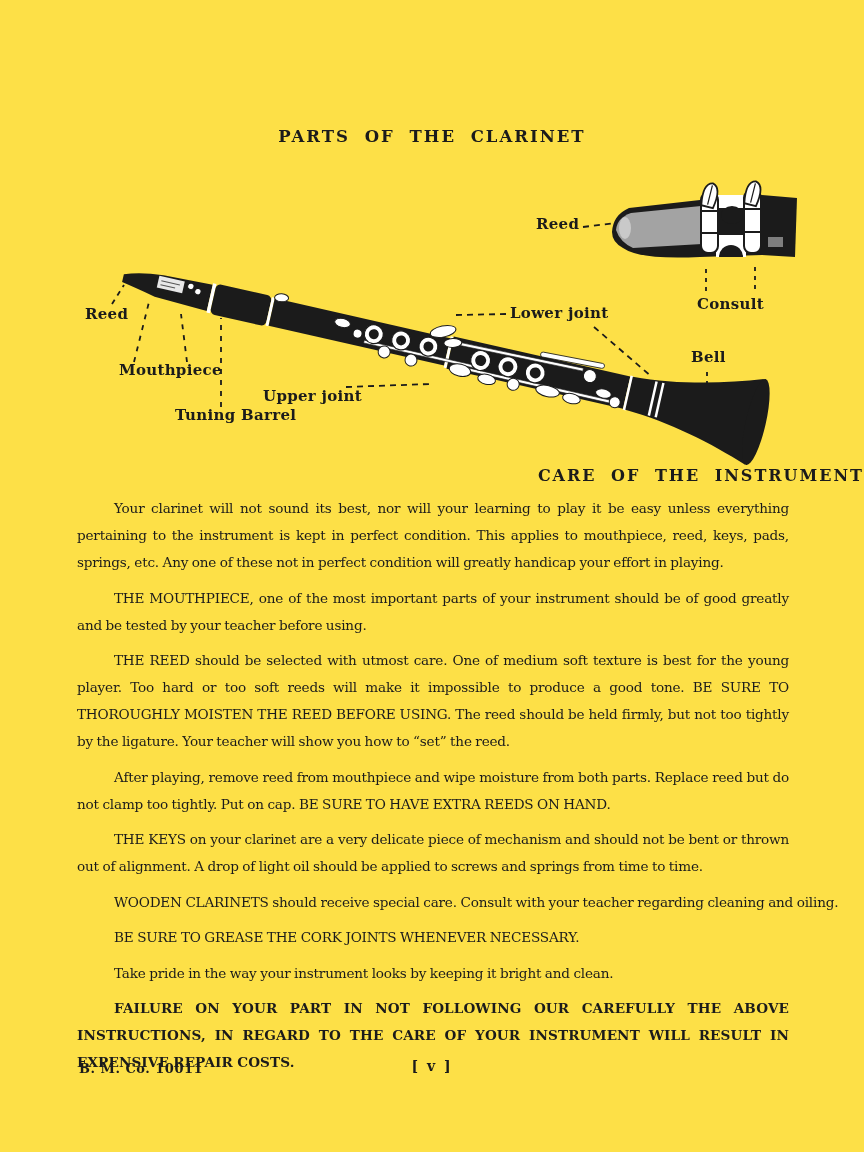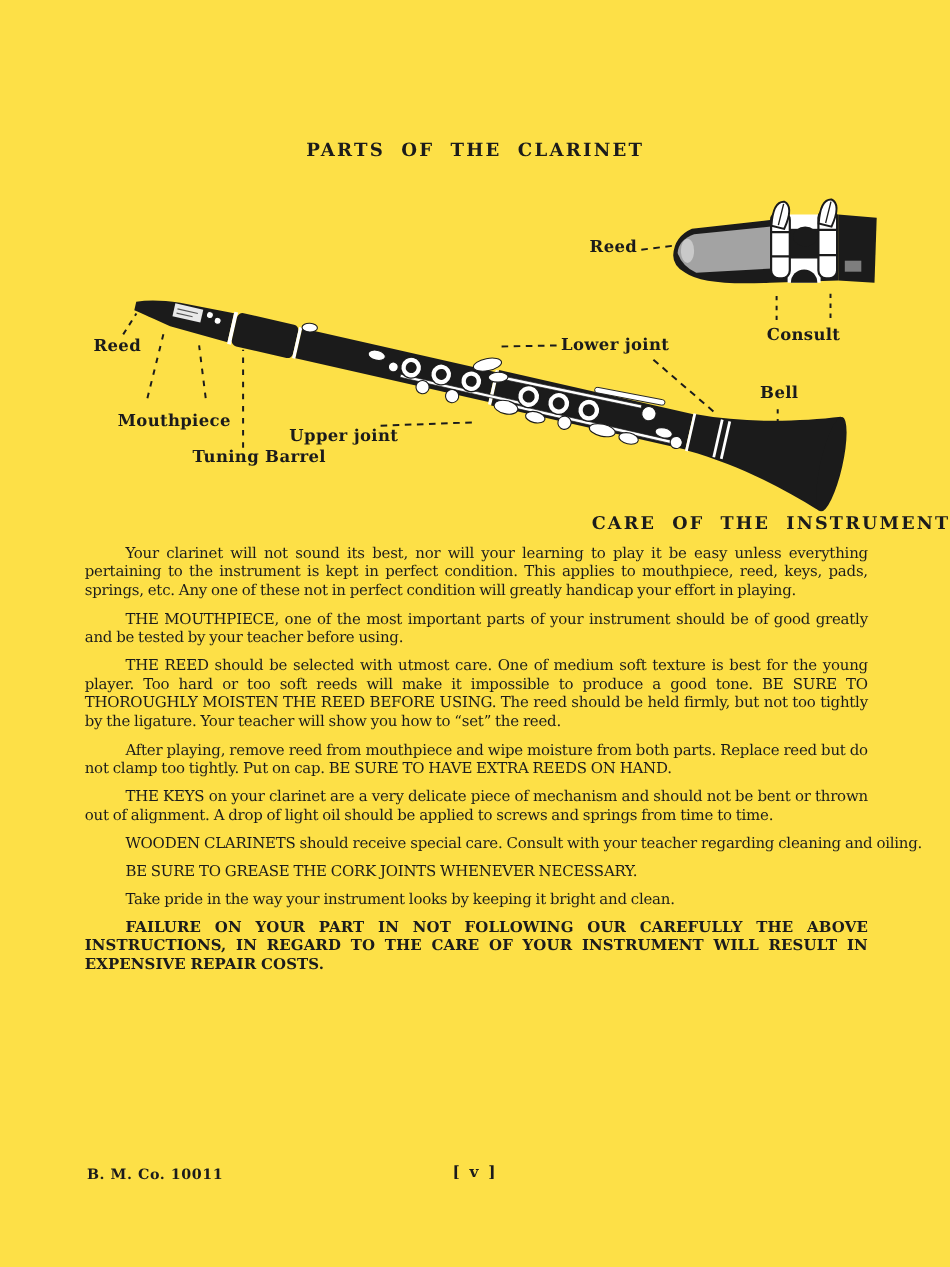--- a/index.html
+++ b/index.html
@@ -14,32 +14,32 @@
   }
   .diagram{position:absolute;top:175px;left:0;width:864px;height:290px;}
   .diagram svg{position:absolute;top:0;left:0;}
   .dlabel{
     position:absolute;font-size:15px;font-weight:bold;white-space:nowrap;
     letter-spacing:0.3px;
   }
   .lbl-reed-closeup{left:536px;top:40px;}
   .lbl-ligature{left:697px;top:120px;}
   .lbl-reed{left:85px;top:130px;}
-  .lbl-mouthpiece{left:107px;top:186px;margin-top:12px;}
+  .lbl-mouthpiece{left:119px;top:186px;}
   .lbl-tuning-barrel{left:175px;top:231px;}
   .lbl-upper-joint{left:263px;top:201px;margin-top:11px;}
   .lbl-lower-joint{left:510px;top:129px;}
   .lbl-bell{left:691px;top:173px;}
   .care-title{
     position:absolute;top:466px;left:0;width:864px;text-align:right;
     font-size:16px;font-weight:bold;letter-spacing:2px;word-spacing:7px;
   }
   .body-text{
     position:absolute;top:495px;left:77px;width:712px;
-    font-size:13.6px;line-height:17px;text-align:justify;
+    font-size:13.6px;line-height:27px;text-align:justify;
     letter-spacing:-0.2px;word-spacing:-0.5px;
   }
   .body-text p{margin:0 0 8.5px 0;text-indent:37px;}
   .body-text p.one-line{white-space:nowrap;}
   .body-text p.para-strong{font-weight:bold;letter-spacing:0.1px;}
   .footer-left{
     position:absolute;left:79px;top:1061px;
     font-size:13px;font-weight:bold;letter-spacing:0.5px;
   }
   .footer-center{

